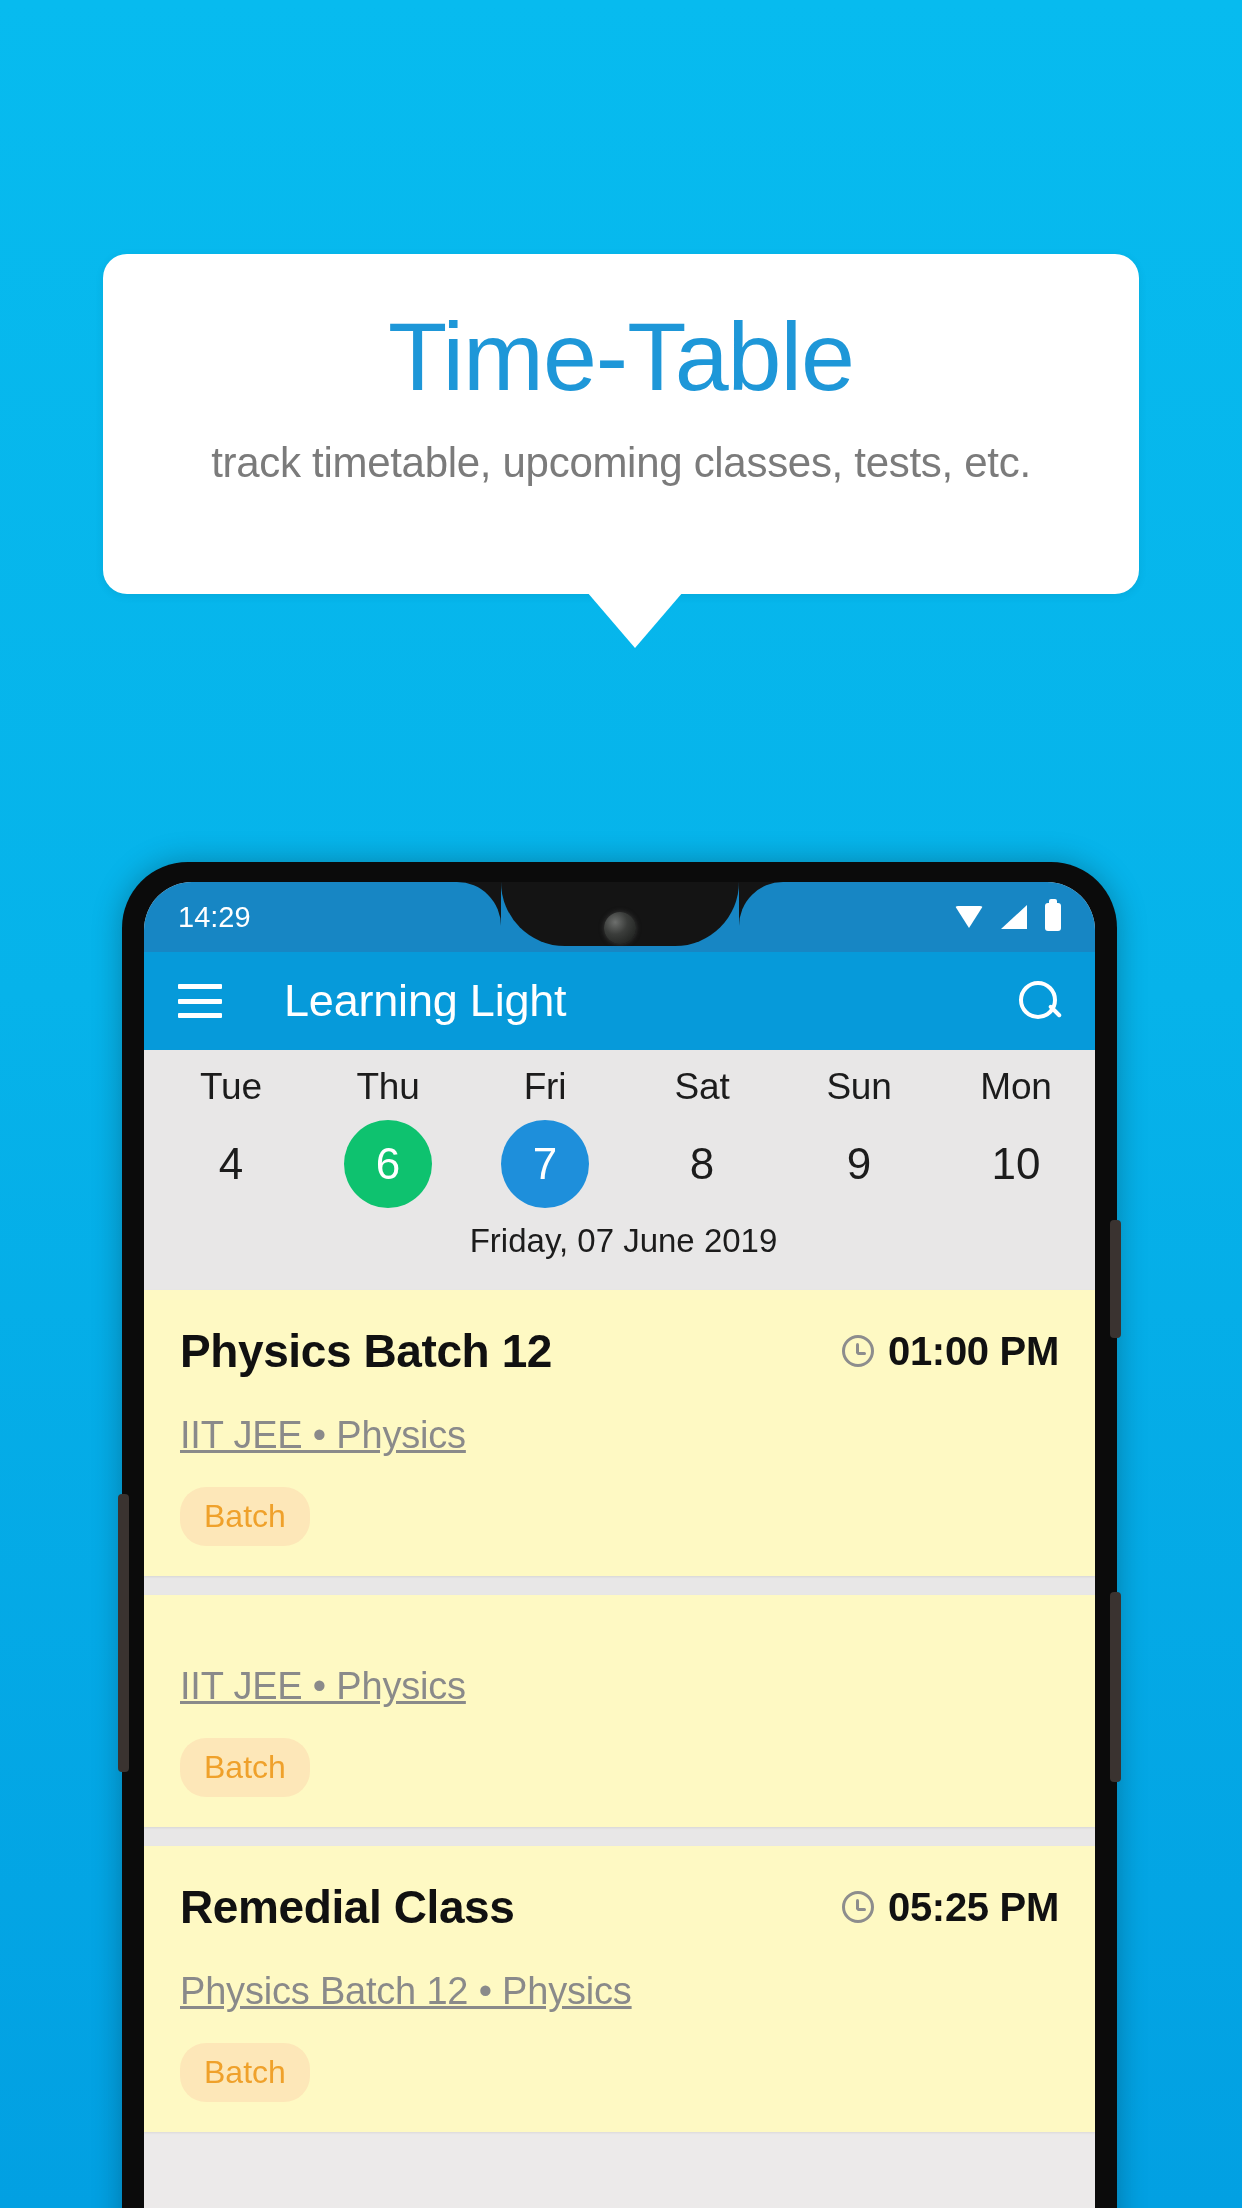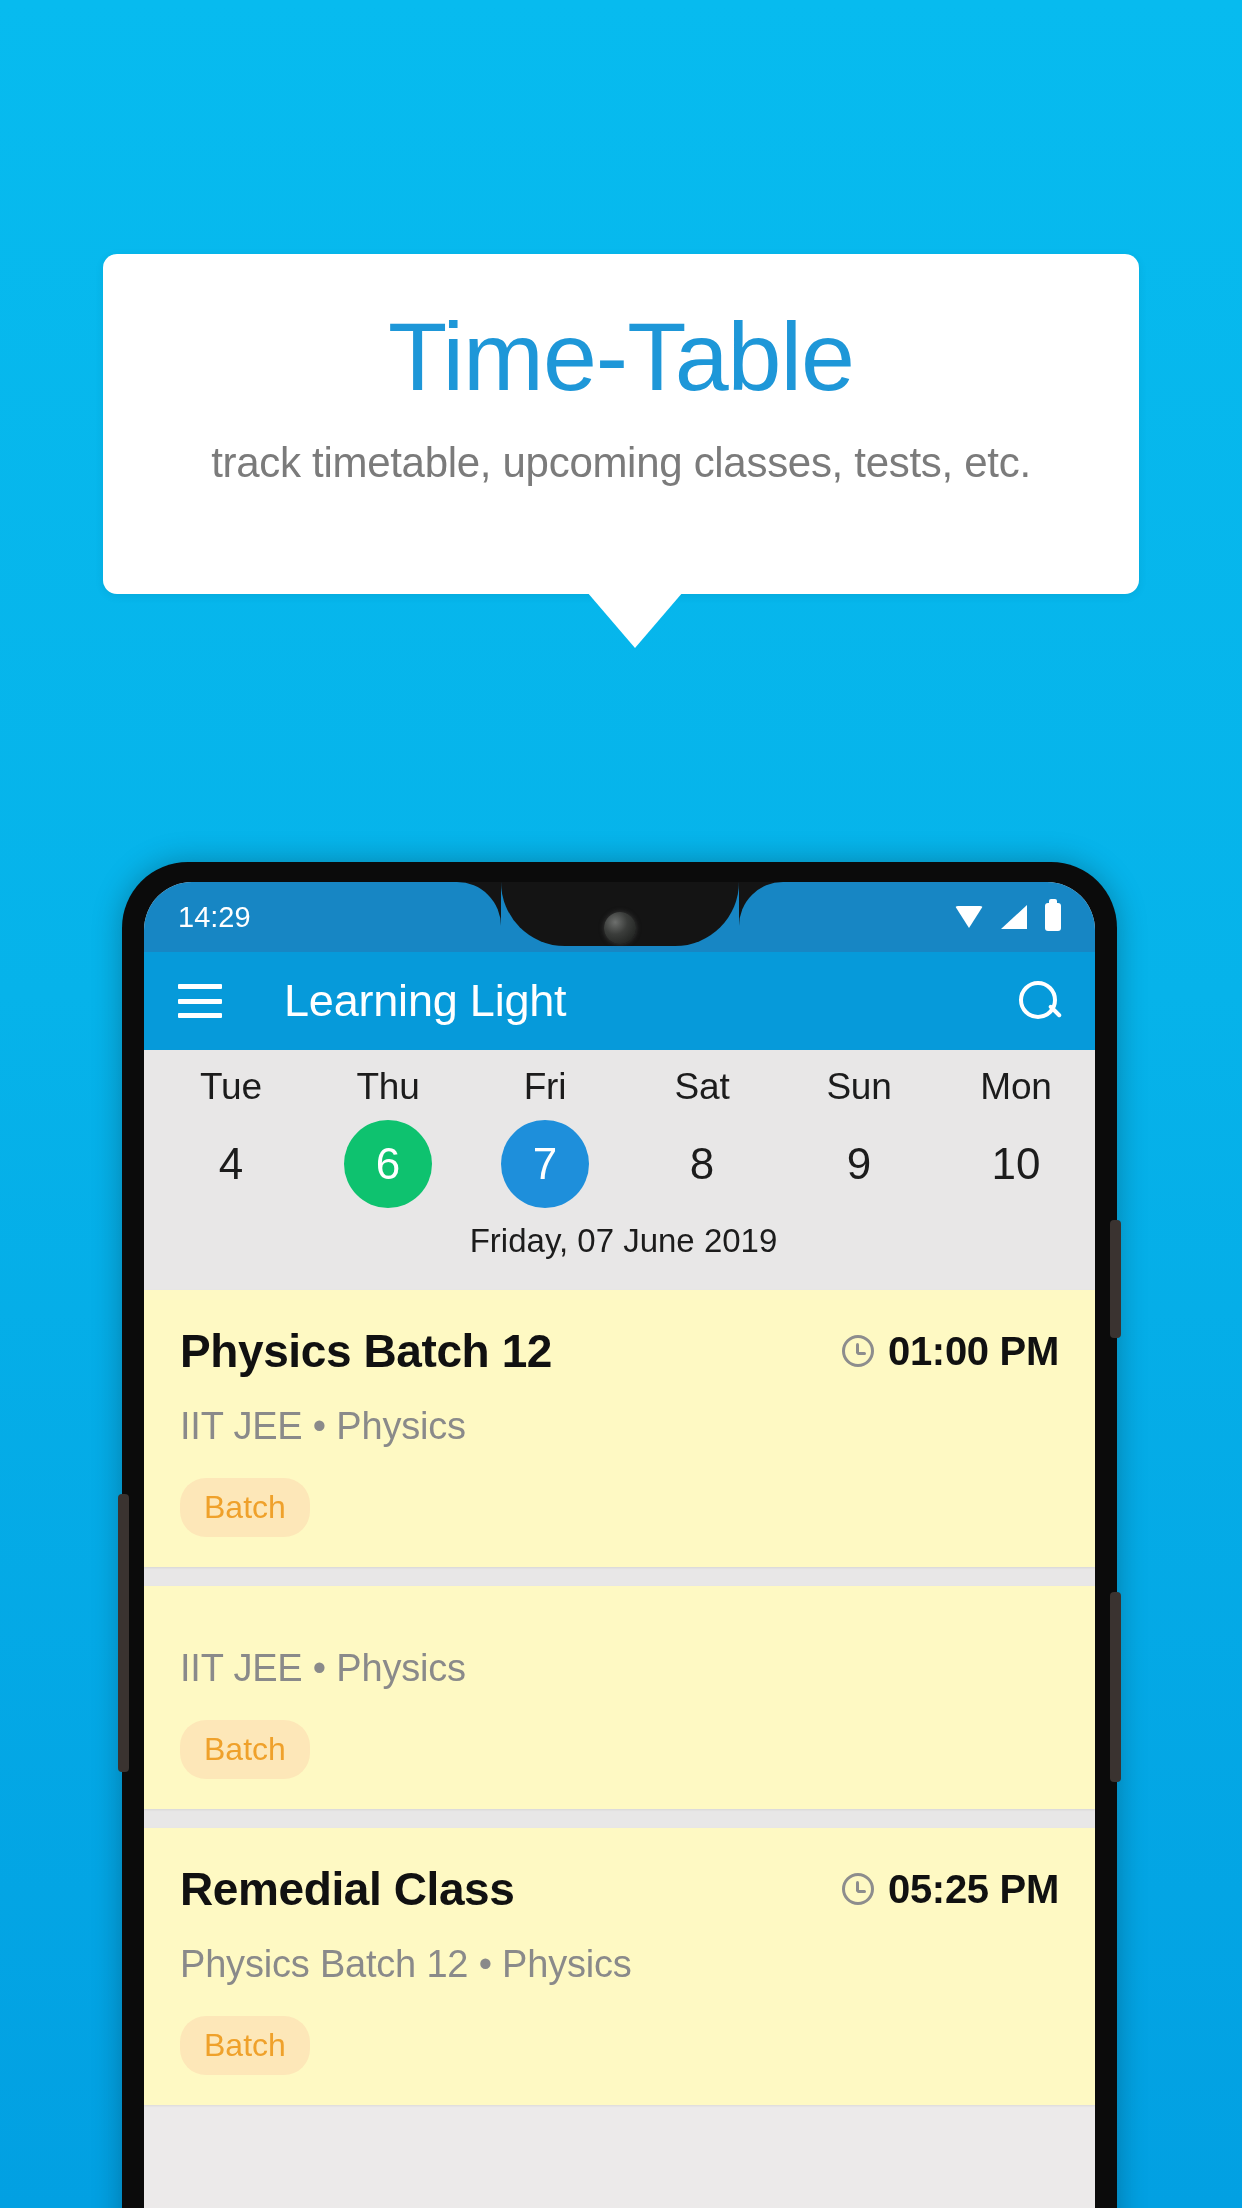--- a/index.html
+++ b/index.html
@@ -14,21 +14,21 @@
     background:linear-gradient(180deg,#07bbef 0%, #06b3ea 45%, #02a0e2 100%);
     overflow:hidden;
   }
 
   
   .bubble {
     position:absolute;
     left:103px; top:254px;
     width:1036px; height:340px;
     background:#ffffff;
-    border-radius:14px;
+    border-radius:24px;
     box-shadow:0 2px 10px rgba(0,0,0,0.07);
   }
   .bubble-tail {
     position:absolute;
     left:587px; top:592px;
     width:0; height:0;
     border-left:48px solid transparent;
     border-right:48px solid transparent;
     border-top:56px solid #ffffff;
   }
@@ -309,24 +309,25 @@
     width:9px; height:3px;
     background:#8d8d8d; border-radius:2px;
   }
   .card-time {
     font-size:40px;
     font-weight:700;
     color:#111111;
     letter-spacing:-0.3px;
   }
   .card-sub {
-    margin-top:27px;
+    margin-top:36px;
     font-size:38px;
     color:#8a8a8a;
     letter-spacing:-0.2px;
+    text-decoration:underline;
   }
   .chip {
     display:inline-block;
     margin-top:30px;
     background:#fde7b8;
     color:#efa12b;
     font-size:32px;
     padding:11px 24px;
     border-radius:26px;
   }

